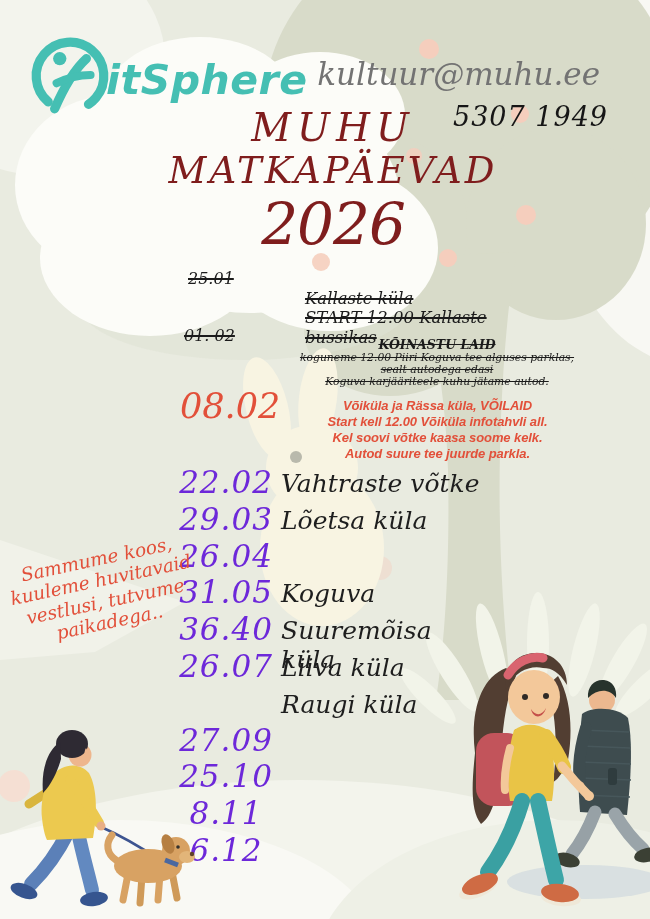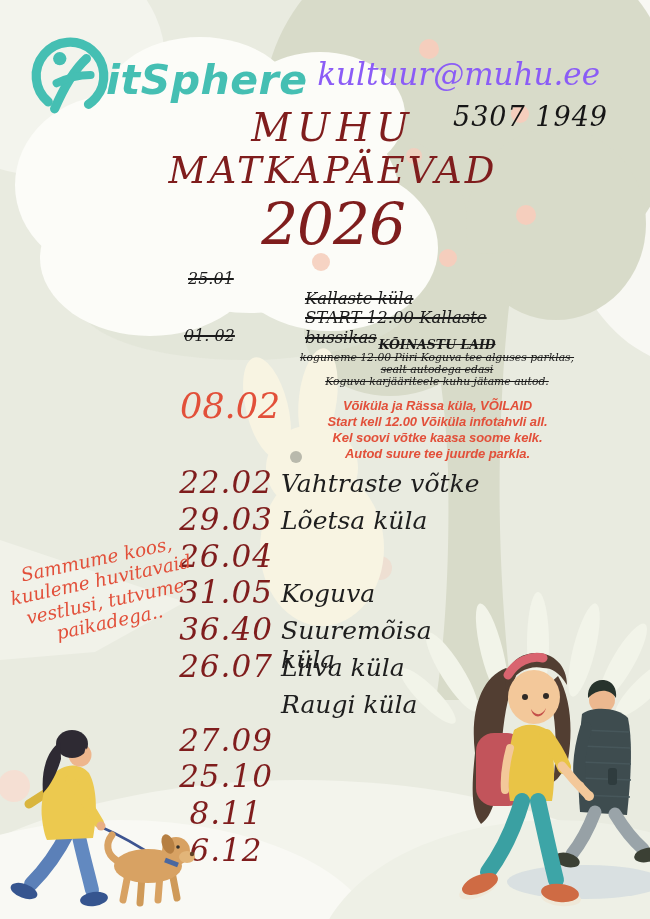--- a/index.html
+++ b/index.html
@@ -13,21 +13,21 @@
 
   
   .brand{position:absolute;left:28px;top:34px;display:flex;align-items:center;}
   .brand-icon{width:84px;height:84px;}
   .brand-text{
     font-family:"DejaVu Sans",sans-serif;font-weight:bold;font-size:41px;
     color:#45bfb3;letter-spacing:.5px;margin-left:-6px;transform:translateY(4px);
   }
 
   
-  .email{position:absolute;right:50px;top:56px;font-size:31px;color:#8b5cf6;}
+  .email{position:absolute;right:50px;top:56px;font-size:31px;color:#737373;}
   .phone{position:absolute;right:42px;top:101px;font-size:27px;letter-spacing:1px;color:#161616;}
 
   
   .title{position:absolute;left:133px;top:106px;width:400px;text-align:center;color:#7f1d1d;}
   .t1{font-size:39px;letter-spacing:6px;line-height:1.12;}
   .t2{font-size:37px;letter-spacing:3px;line-height:1.15;}
   .t3{font-size:58px;letter-spacing:-1px;line-height:1.05;margin-top:2px;}
   .c-date{position:absolute;font-size:16px;text-decoration:line-through;text-decoration-thickness:2px;}
   .c-date1{left:188px;top:269px;}
   .c-date2{left:184px;top:326px;}
@@ -41,21 +41,21 @@
   
   .f-date{position:absolute;left:180px;top:386px;font-size:35px;color:#e2503a;}
   .f-info{position:absolute;left:300px;top:398px;width:275px;text-align:center;
     color:#e2503a;font-family:"Liberation Sans",sans-serif;font-weight:bold;
     font-size:13px;line-height:1.24;letter-spacing:-0.1px;}
 
   
   .schedule{position:absolute;left:0;top:464px;width:480px;}
   .srow{position:relative;height:36.8px;}
   .sdate{position:absolute;left:164px;width:124px;text-align:center;
-    font-size:31px;letter-spacing:1px;color:#7f1d1d;}
+    font-size:31px;letter-spacing:1px;color:#6d28d9;}
   .sloc{position:absolute;left:281px;top:5px;font-size:25px;color:#1e1e1e;}
 
   
   .tagline{position:absolute;left:2px;top:548px;width:202px;text-align:center;
     color:#e2503a;font-size:18.5px;line-height:1.15;transform:rotate(-12deg);}
 </style>
 </head>
 <body>
 
 <div class="poster">

